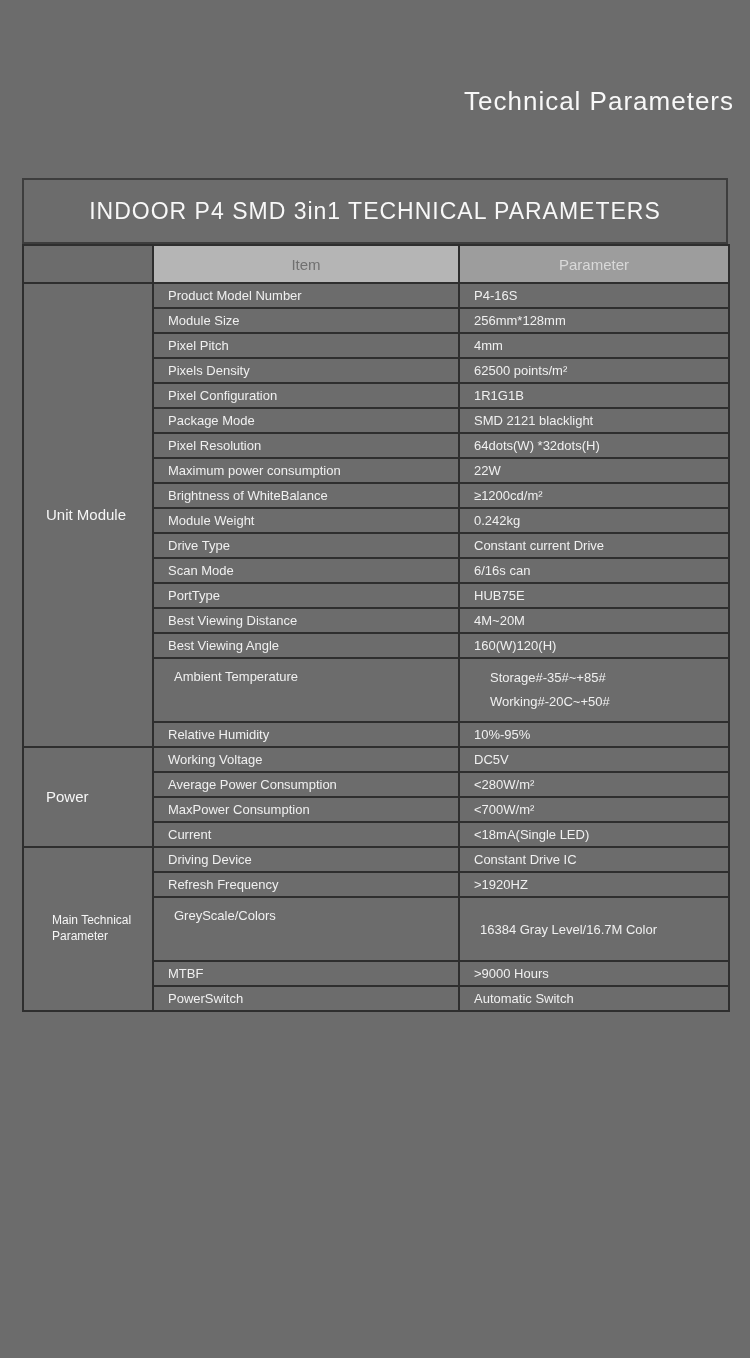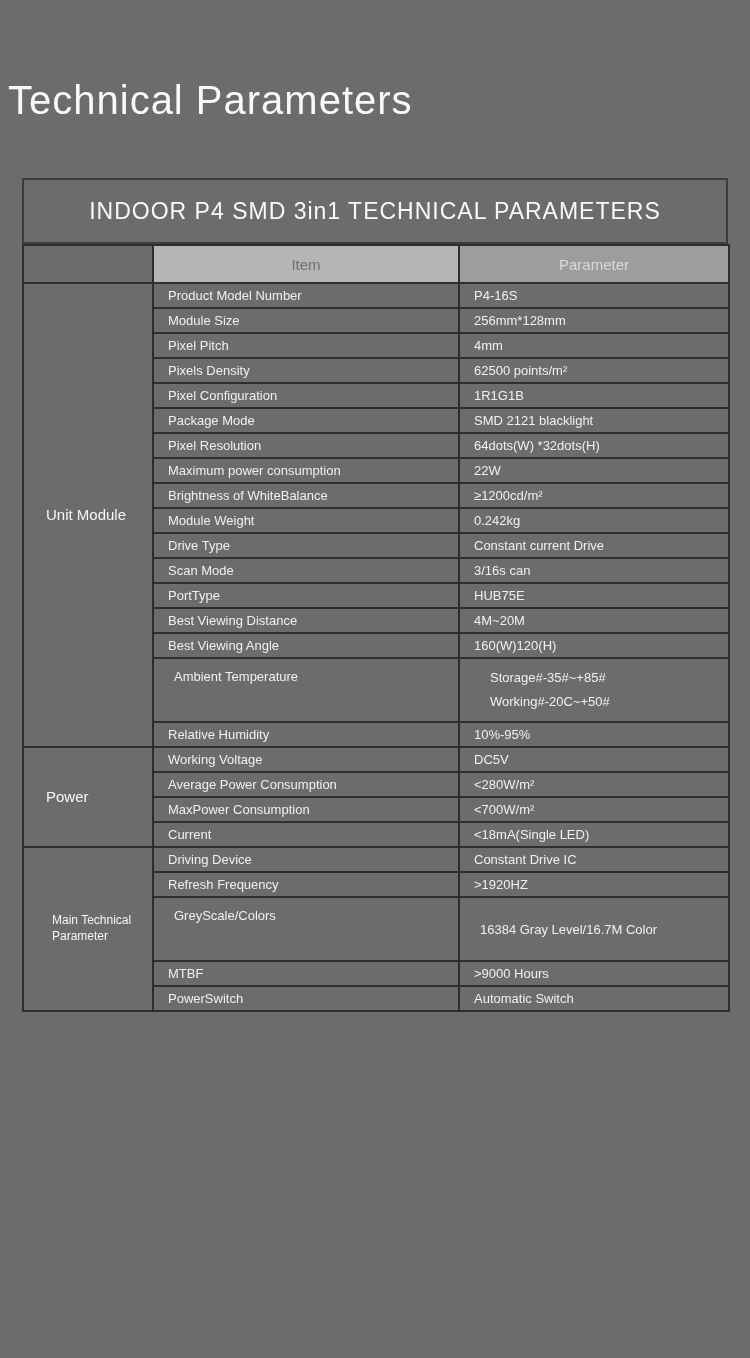--- a/index.html
+++ b/index.html
@@ -18,24 +18,24 @@
   .page {
     width: 750px;
     height: 1358px;
     margin: 0 auto;
     background: var(--background);
     font-family: "Liberation Sans", "DejaVu Sans", sans-serif;
     position: relative;
     overflow: hidden;
   }
   .main-title {
-    margin: 8px;
+    margin: 16px;
     padding-top: 70px;
-    text-align: left;
-    font-size: 40px;
+    text-align: right;
+    font-size: 26px;
     font-weight: 400;
     color: var(--title-text);
     letter-spacing: 1px;
   }
   .panel {
     position: absolute;
     left: 22px;
     top: 178px;
     width: 706px;
   }
@@ -158,21 +158,21 @@
           <tr>
             <td class="item-cell">Module Weight</td>
             <td class="param-cell">0.242kg</td>
           </tr>
           <tr>
             <td class="item-cell">Drive Type</td>
             <td class="param-cell">Constant current Drive</td>
           </tr>
           <tr>
             <td class="item-cell">Scan Mode</td>
-            <td class="param-cell">3/16s can</td>
+            <td class="param-cell">6/16s can</td>
           </tr>
           <tr>
             <td class="item-cell">PortType</td>
             <td class="param-cell">HUB75E</td>
           </tr>
           <tr>
             <td class="item-cell">Best Viewing Distance</td>
             <td class="param-cell">4M~20M</td>
           </tr>
           <tr>

